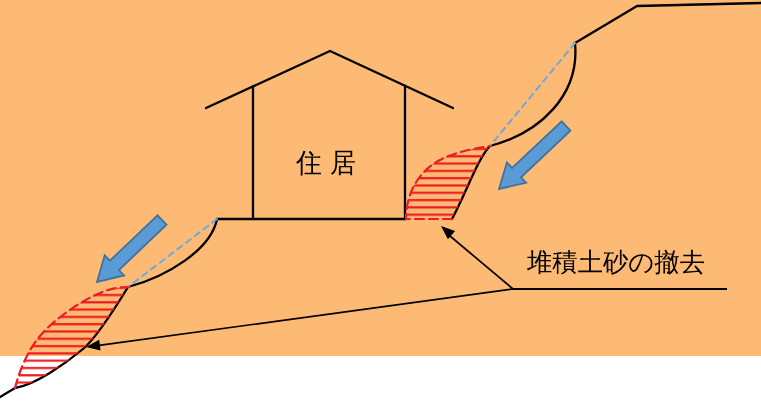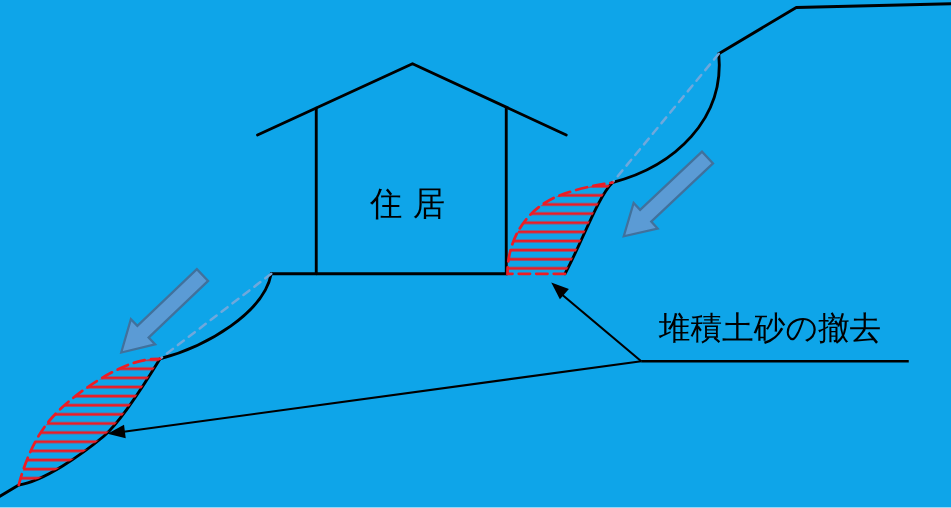--- a/index.html
+++ b/index.html
@@ -7,22 +7,22 @@
     padding: 0;
     background: #ffffff;
     width: 761px;
     height: 406px;
     overflow: hidden;
     font-family: "DejaVu Sans", "Liberation Sans", sans-serif;
   }
   .stage {
     position: relative;
     width: 761px;
-    height: 406px;
-    background: #0ea5e9;
+    height: 356px;
+    background: #fdba74;
   }
   svg { display: block; }
   text {
     font-family: "DejaVu Sans", "Liberation Sans", sans-serif;
     fill: #000000;
   }
 </style>
 </head>
 <body>
 

